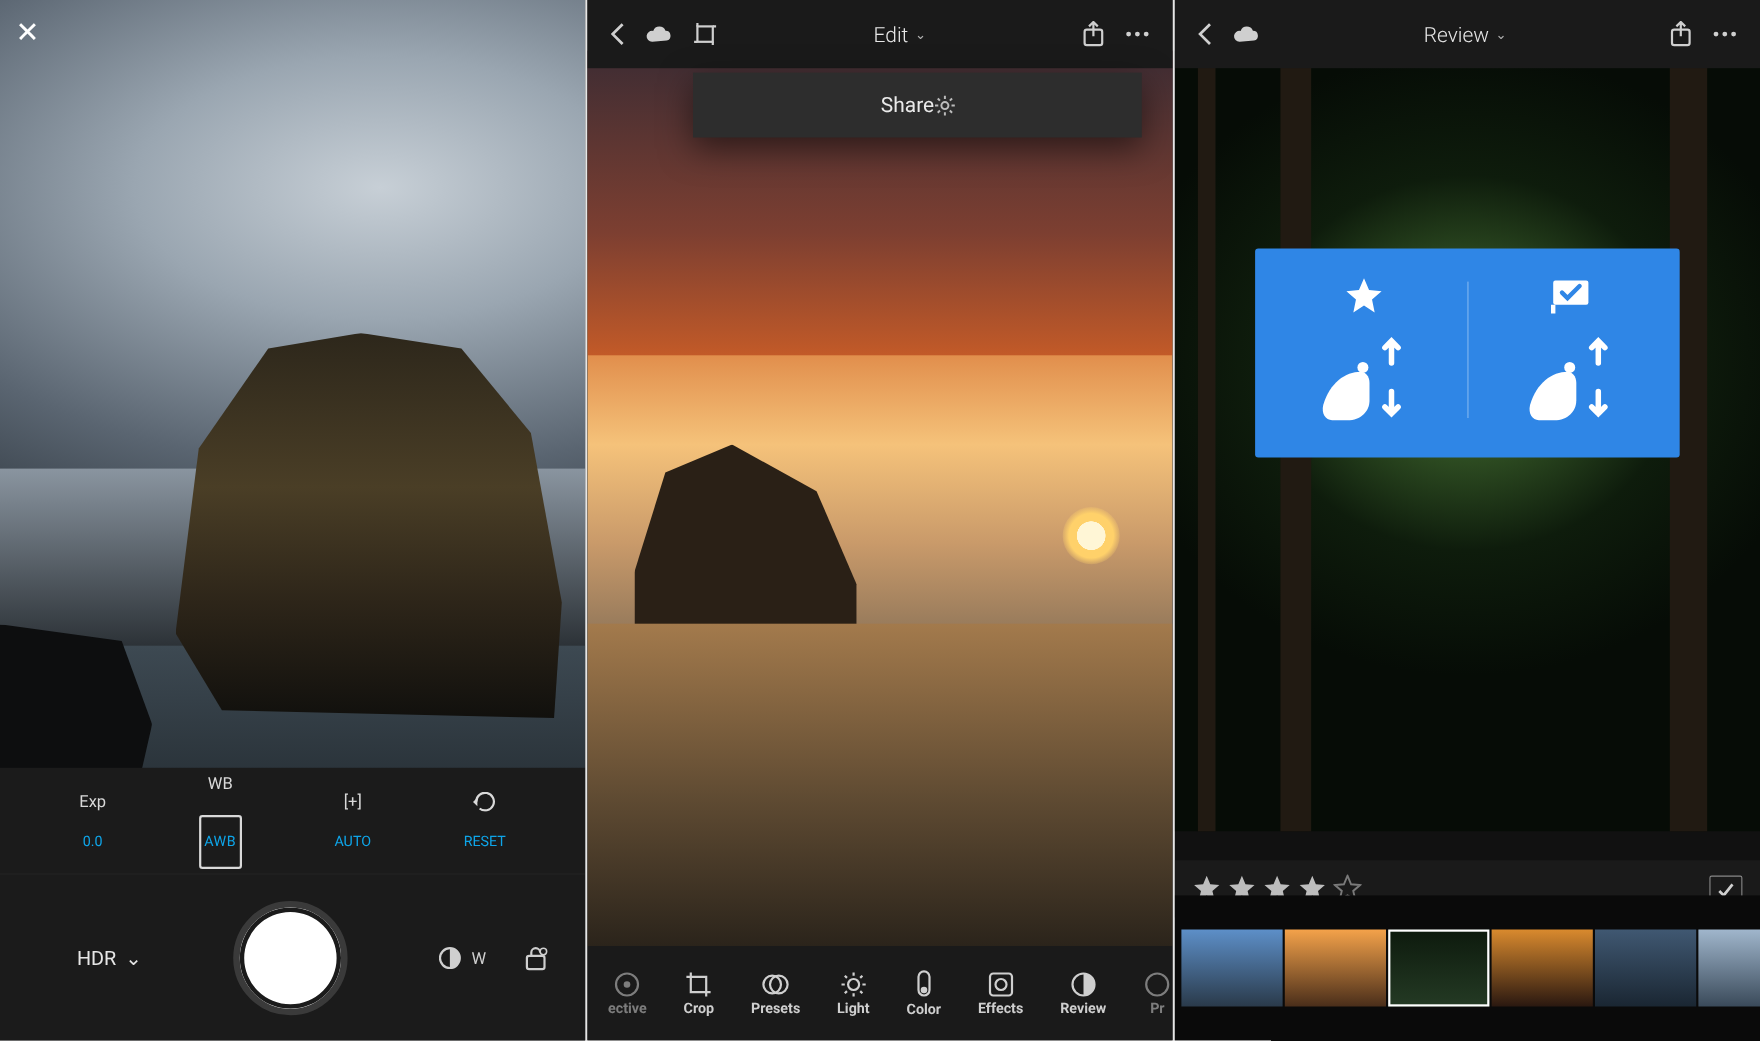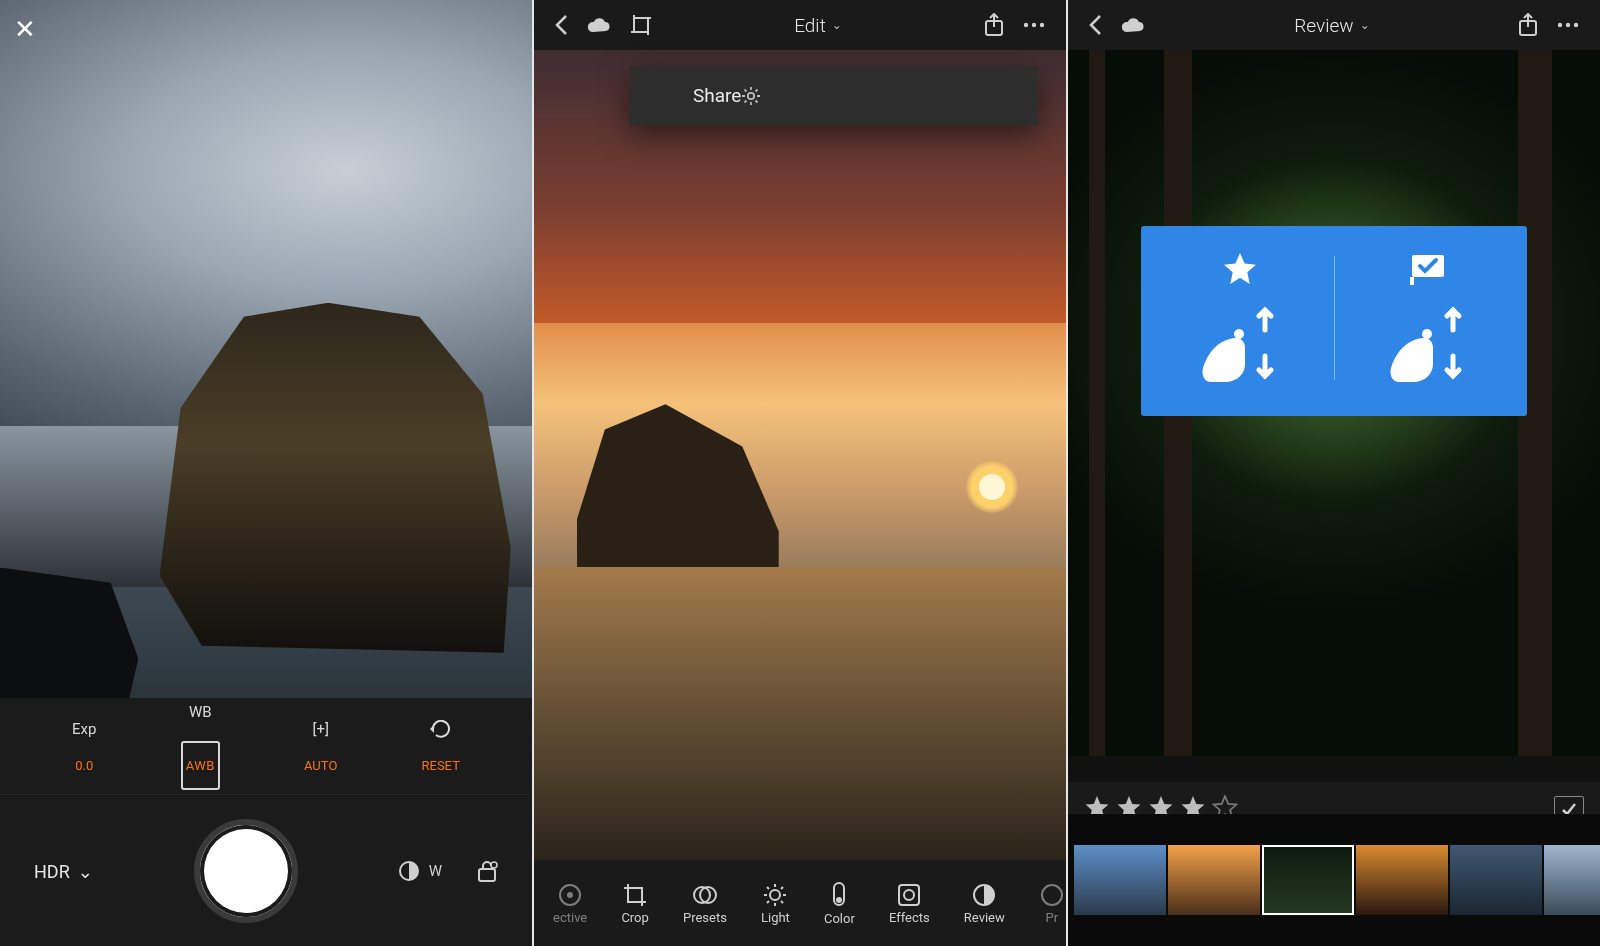--- a/index.html
+++ b/index.html
@@ -1,20 +1,20 @@
 <!DOCTYPE html>
 <html><head>
 <meta charset="utf-8">
 <style>
   html,body{margin:0;padding:0;background:#e6e6e6;font-family:-apple-system,BlinkMacSystemFont,"Segoe UI",Roboto,Arial,sans-serif;}
   .wrap{display:flex;width:1600px;height:946px;gap:2px;}
   .pane{position:relative;flex:1;height:100%;background:#111;color:#eaeaea;overflow:hidden;}
 
   
-  .topbar{position:absolute;top:0;left:0;right:0;height:50px;display:flex;align-items:center;justify-content:space-between;background:#1a1a1a;padding:0 20px;z-index:20;}
+  .topbar{position:absolute;top:0;left:0;right:0;height:62px;display:flex;align-items:center;justify-content:space-between;background:#1a1a1a;padding:0 20px;z-index:20;}
   .tb-group{display:flex;align-items:center;gap:18px;}
   .tb-icon{color:#cfcfcf;fill:#cfcfcf;display:flex;align-items:center;justify-content:center;}
   .tb-title{color:#e6e6e6;font-size:19px;font-weight:300;display:flex;align-items:center;gap:6px;}
   .tb-title .chev{font-size:12px;opacity:.75;}
 
   
   .p1 .close{position:absolute;top:14px;left:14px;z-index:30;color:#fff;font-size:26px;}
   .p1 .viewfinder{position:absolute;inset:0;background:
     linear-gradient(#6f7a84 0%,#7d8994 25%,#8a95a0 45%,#1c2125 65%,#0e1215 100%);}
   .p1 .sky{position:absolute;top:0;left:0;right:0;height:45%;
@@ -22,37 +22,37 @@
   .p1 .rock{position:absolute;left:30%;right:4%;top:32%;height:37%;
     background:linear-gradient(#2d271b,#4a3e26 40%,#2d2519 70%,#11100d);
     clip-path:polygon(12% 98%,0% 78%,6% 30%,24% 4%,48% 0%,74% 4%,92% 26%,100% 70%,98% 100%);}
   .p1 .water{position:absolute;left:0;right:0;bottom:0;height:38%;
     background:linear-gradient(#3d4952,#232b31 45%,#0f1417);}
   .p1 .fg{position:absolute;left:0;bottom:24%;width:26%;height:16%;background:#0d0e0f;
     clip-path:polygon(0 0,80% 10%,100% 60%,90% 100%,0 100%);}
   .p1 .cam-bar{position:absolute;left:0;right:0;bottom:0;height:248px;background:#1b1b1b;}
   .p1 .row1{display:flex;justify-content:space-around;align-items:center;height:96px;padding:0 30px;border-bottom:1px solid rgba(255,255,255,0.04);}
   .p1 .row1 .blk{display:flex;flex-direction:column;align-items:center;gap:20px;color:#d9d9d9;font-size:15px;}
-  .p1 .row1 .blk .sub{font-size:13px;color:#f97316;}
+  .p1 .row1 .blk .sub{font-size:13px;color:#0ea5e9;}
   .awb-box{border:2px solid #d9d9d9;border-radius:3px;padding:15px 3px;font-size:12px;letter-spacing:.5px;}
-  .p1 .row2{display:flex;align-items:center;justify-content:space-between;height:152px;padding:0 34px;}
+  .p1 .row2{display:flex;align-items:center;justify-content:space-between;height:152px;padding:0 34px;margin-left:36px;}
   .p1 .hdr{display:flex;align-items:center;gap:8px;color:#e6e6e6;font-size:18px;}
   .shutter{width:92px;height:92px;border-radius:50%;background:#fff;border:6px solid #3a3a3a;box-shadow:0 0 0 4px #1b1b1b inset;}
   .p1 .right-tools{display:flex;align-items:center;gap:34px;}
 
   
   .p2 .photo{position:absolute;top:46px;left:0;right:0;bottom:86px;overflow:hidden;background:linear-gradient(#412f35,#6e3a2c 15%,#d97a3a 30%,#f5c27a 44%,#c99a6a 55%,#7a6853 70%,#3c3730 100%);}
   .p2 .clouds{position:absolute;top:0;left:0;right:0;height:34%;background:linear-gradient(#3d2c33,#7d3f31 60%,#c25a28);}
   .p2 .sun{position:absolute;right:9%;top:51%;width:52px;height:52px;border-radius:50%;background:radial-gradient(circle,#fff6d6 0 35%,#ffd16a 36% 55%,rgba(255,160,50,0) 75%);}
   .p2 .hill{position:absolute;left:8%;top:44%;width:38%;height:26%;background:#2a2016;clip-path:polygon(0 100%,0 55%,14% 12%,44% 0,82% 20%,100% 60%,100% 100%);}
   .p2 .beach{position:absolute;left:0;right:0;bottom:0;height:36%;background:linear-gradient(180deg,#a37a4c,#5e4a32 55%,#2b241b);}
   .p2 .share-menu{position:absolute;top:66px;left:96px;right:28px;background:#2d2d2d;z-index:25;box-shadow:0 10px 30px rgba(0,0,0,.5);}
-  .p2 .share-menu .row{display:flex;align-items:center;justify-content:flex-start;padding:18px 20px 18px 22px;color:#eaeaea;font-size:19px;margin-left:41px;}
+  .p2 .share-menu .row{display:flex;align-items:center;justify-content:center;padding:18px 20px 18px 22px;color:#eaeaea;font-size:19px;}
   .edit-strip{position:absolute;left:0;right:0;bottom:0;height:86px;background:#1a1a1a;display:flex;align-items:center;justify-content:space-around;padding:0 2px;}
-  .tool{display:flex;flex-direction:column;align-items:center;gap:2px;color:#cfcfcf;font-size:13px;}
+  .tool{display:flex;flex-direction:column;align-items:center;gap:2px;color:#cfcfcf;font-size:13px;font-weight:bold;}
   .tool.cut{opacity:.55;}
 
   
   .p3 .photo{position:absolute;top:46px;left:0;right:0;bottom:190px;overflow:hidden;}
   .p3 .forest{position:absolute;inset:0;background:
     radial-gradient(60% 40% at 50% 40%,#e9f4d6 0%,#9abf6b 12%,#2e4d22 30%,#0e1c0c 60%,#060c06 100%);}
   .p3 .trunk{position:absolute;top:0;bottom:0;background:#211a12;}
   .p3 .t1{left:4%;width:16px;}
   .p3 .t2{left:18%;width:28px;}
   .p3 .t3{right:9%;width:34px;}

